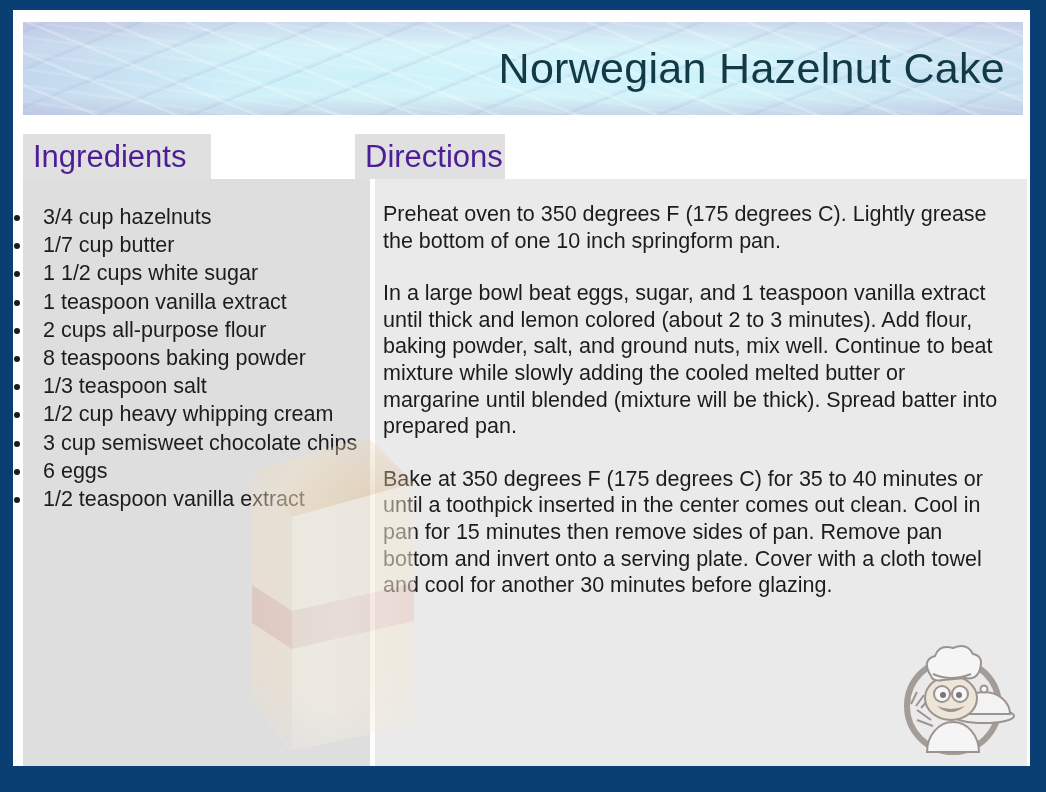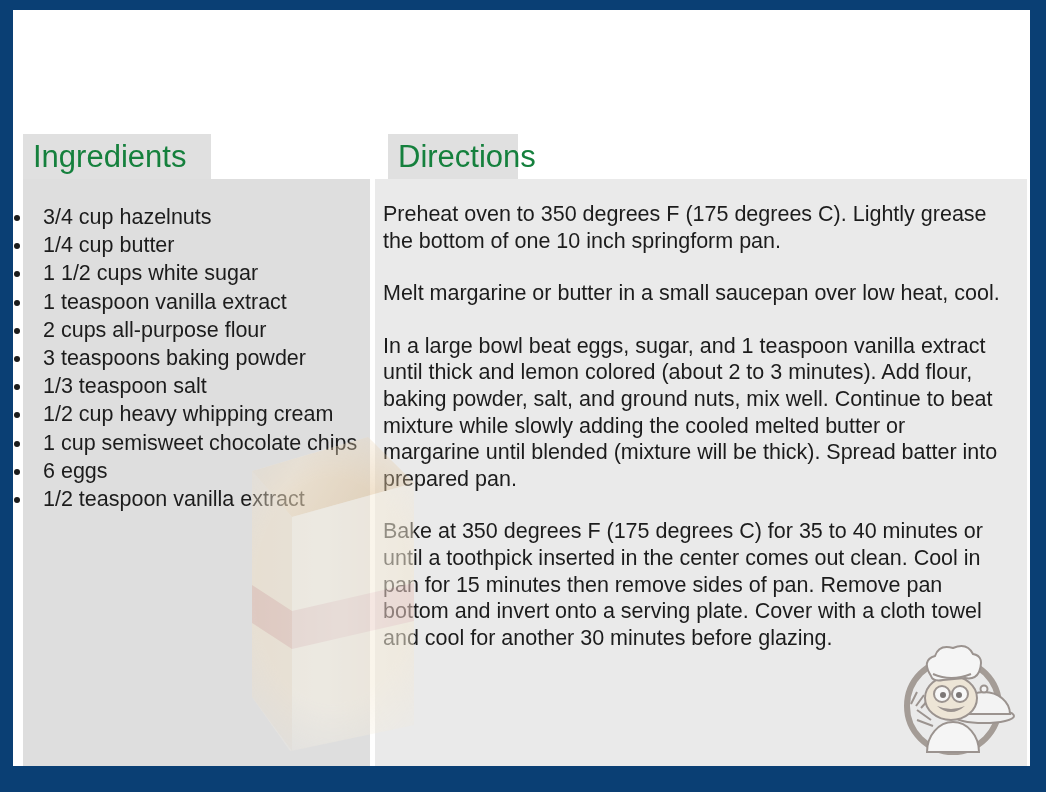--- a/index.html
+++ b/index.html
@@ -100,25 +100,25 @@
     position: absolute;
     background: #e0e0e0;
     z-index: 4;
   }
   .tab-label {
     position: absolute;
     left: 10px;
     top: 50%;
     transform: translateY(-50%);
     font-size: 31px;
-    color: #15803d;
+    color: #4c1d95;
     white-space: nowrap;
   }
   #tab-ingredients { left: 10px;  top: 124px; width: 188px; height: 45px; }
-  #tab-directions  { left: 375px; top: 124px; width: 130px; height: 45px; text-decoration: underline; }
+  #tab-directions  { left: 342px; top: 124px; width: 150px; height: 45px; text-decoration: underline; }
 
   
   .panel {
     position: absolute;
     background: #e0e0e0;
     z-index: 1;
     text-decoration: underline;
   }
   #panel-ingredients { left: 10px;  top: 169px; width: 347px; height: 587px; background: #dedede; }
   #panel-directions  { left: 362px; top: 169px; width: 652px; height: 587px; background: #eaeaea; }
@@ -165,20 +165,24 @@
     z-index: 6;
     pointer-events: none;
   }
 </style>
 </head>
 <body>
 
 <div class="slide">
   <div class="slide-inner">
 
+    <div class="banner">
+      <div class="banner-weave"></div>
+      <div class="banner-title">Norwegian Hazelnut Cake</div>
+    </div>
 
     <svg class="cake-photo" viewBox="0 0 230 330" preserveAspectRatio="none">
       <defs>
         <linearGradient id="cakeTop" x1="0" y1="0" x2="1" y2="0.3">
           <stop offset="0%" stop-color="#e8d2b0"></stop>
           <stop offset="35%" stop-color="#f4e2c6"></stop>
           <stop offset="100%" stop-color="#e0c49c"></stop>
         </linearGradient>
         <linearGradient id="cakeBody" x1="0" y1="0" x2="1" y2="0">
           <stop offset="0%" stop-color="#f7efe1"></stop>
@@ -206,40 +210,39 @@
         <path d="M34 46 L74 92 L74 326 L34 272 Z" fill="#e4cfac" opacity="0.45"></path>
       </g>
     </svg>
 
     <div class="tab" id="tab-ingredients">
       <span class="tab-label">Ingredients</span>
     </div>
     <div class="panel" id="panel-ingredients">
       <ul id="panel-ingredients-text">
         <li class="ingredient-item">3/4 cup hazelnuts</li>
-        <li class="ingredient-item">1/4 cup butter</li>
+        <li class="ingredient-item">1/7 cup butter</li>
         <li class="ingredient-item">1 1/2 cups white sugar</li>
         <li class="ingredient-item">1 teaspoon vanilla extract</li>
         <li class="ingredient-item">2 cups all-purpose flour</li>
-        <li class="ingredient-item">3 teaspoons baking powder</li>
+        <li class="ingredient-item">8 teaspoons baking powder</li>
         <li class="ingredient-item">1/3 teaspoon salt</li>
         <li class="ingredient-item">1/2 cup heavy whipping cream</li>
-        <li class="ingredient-item">1 cup semisweet chocolate chips</li>
+        <li class="ingredient-item">3 cup semisweet chocolate chips</li>
         <li class="ingredient-item">6 eggs</li>
         <li class="ingredient-item">1/2 teaspoon vanilla extract</li>
       </ul>
     </div>
 
     <div class="tab" id="tab-directions">
       <span class="tab-label">Directions</span>
     </div>
     <div class="panel" id="panel-directions">
       <div id="panel-directions-text">
         <p class="direction-para">Preheat oven to 350 degrees F (175 degrees C). Lightly grease the bottom of one 10 inch springform pan.</p>
-        <p class="direction-para">Melt margarine or butter in a small saucepan over low heat, cool.</p>
         <p class="direction-para">In a large bowl beat eggs, sugar, and 1 teaspoon vanilla extract until thick and lemon colored (about 2 to 3 minutes).  Add flour, baking powder, salt, and ground nuts, mix well. Continue to beat mixture while slowly adding the cooled melted butter or margarine until blended (mixture will be thick). Spread batter into prepared pan.</p>
         <p class="direction-para">Bake at 350 degrees F (175 degrees C) for 35 to 40 minutes or until a toothpick inserted in the center comes out clean. Cool in pan for 15 minutes then remove sides of pan. Remove pan bottom and invert onto a serving plate. Cover with a cloth towel and cool for another 30 minutes before glazing.</p>
 
       </div>
 
       <svg class="chef-logo" viewBox="0 0 132 118">
         <g fill="none" stroke="#6b5f58" stroke-width="2">
           <circle cx="66" cy="64" r="46" stroke="#7a6d64" stroke-width="6" fill="none"></circle>
         </g>
 

